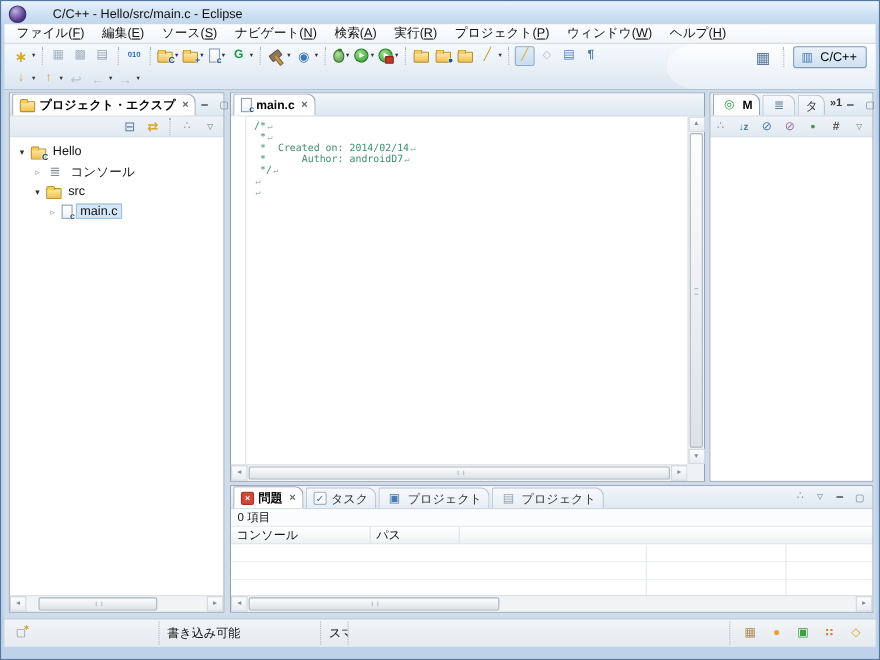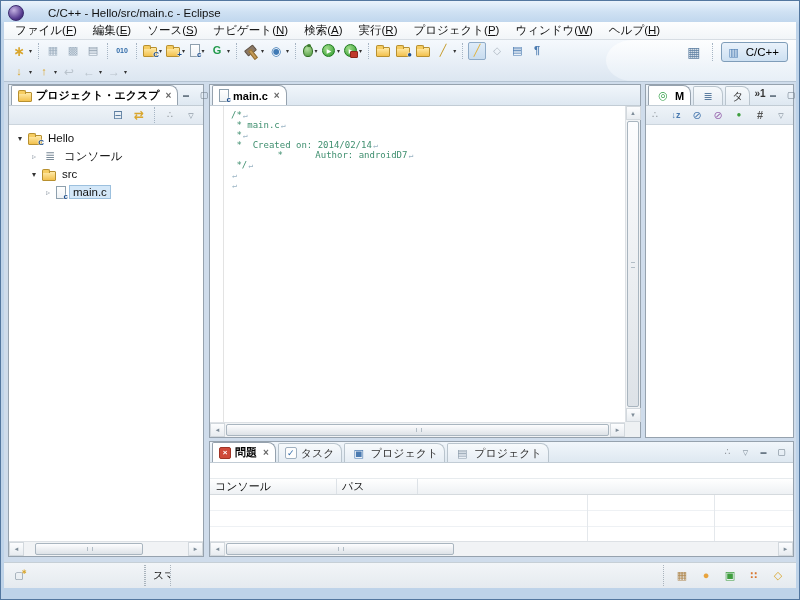--- a/index.html
+++ b/index.html
@@ -335,24 +335,23 @@
     <div class="vtab active">
       <span class="ic filic" data-badge="c"></span>
       <span>main.c</span>
       <span class="close">×</span>
     </div>
   </div>
   <div class="ed-body">
     <div class="ruler"></div>
     <div class="codearea" id="code-lines">
         <div class="code-line"><span class="code-text" style="color: rgb(63, 143, 111);">/*</span><span class="cr">↵</span></div>
-        <div class="code-line"><span class="code-text" style="color: rgb(63, 143, 111);"> * main.c</span><span class="cr">↵</span></div>
         <div class="code-line"><span class="code-text" style="color: rgb(63, 143, 111);"> *</span><span class="cr">↵</span></div>
         <div class="code-line"><span class="code-text" style="color: rgb(63, 143, 111);"> *  Created on: 2014/02/14</span><span class="cr">↵</span></div>
-        <div class="code-line"><span class="code-text" style="color: rgb(63, 143, 111); margin-left: 41px;"> *      Author: androidD7</span><span class="cr">↵</span></div>
+        <div class="code-line"><span class="code-text" style="color: rgb(63, 143, 111);"> *      Author: androidD7</span><span class="cr">↵</span></div>
         <div class="code-line"><span class="code-text" style="color: rgb(63, 143, 111);"> */</span><span class="cr">↵</span></div>
         <div class="code-line"><span class="code-text" style="color: rgb(63, 143, 111);"></span><span class="cr">↵</span></div>
         <div class="code-line"><span class="code-text" style="color: rgb(63, 143, 111);"></span><span class="cr">↵</span></div>
         <div class="code-line"><span class="code-text" style="color: rgb(63, 143, 111);"></span></div>
       </div>
     <div class="sbv" style="position:absolute;right:0;top:0;bottom:15px;width:15px">
       <span class="sbtn">▲</span>
       <span class="sthumb" style="height:286px;margin-top:1px"></span>
       <span class="sbtn" style="margin-top:auto">▼</span>
     </div>
@@ -436,20 +435,21 @@
           <span class="ic i-menu-dropdown" style="color: rgb(107, 122, 135); font-size: 7px;">▽</span>
         </span>
         <span class="wbtn">
           <span class="ic i-minimize" style="color: rgb(107, 122, 135); font-size: 6px;">▬</span>
         </span>
         <span class="wbtn">
           <span class="ic i-maximize" style="color: rgb(107, 122, 135); font-size: 9px;">▢</span>
         </span>
       </div>
     </div>
+  <div class="bp-count">0 項目</div>
   <div class="bp-header" id="bp-header">
       <div class="hcol" style="width: 127px;">
         <span>コンソール</span>
       </div>
       <div class="hcol" style="width: 81px; align-items: flex-end;">
         <span>パス</span>
       </div>
     </div>
   <div class="bp-rows" id="bp-rows">
       <div class="colsep" style="left: 377px;"></div>
@@ -460,20 +460,21 @@
     <span class="sthumb" style="width:228px;margin-left:1px"></span>
     <span class="sbtn" style="margin-left:auto">►</span>
   </div>
 </div>
 
 <div class="statusbar">
   <div class="sb-cell" style="width:140px">
     <span class="ic" id="sb-left-icon" style="color:#7a8a98;font-size:10px">▢<b style="color:#d9a62e;font-size:7px;position:absolute;right:0;top:0">∗</b></span>
   </div>
   <span class="sb-sep"></span>
+  <div class="sb-cell" style="width:146px">書き込み可能</div>
   <span class="sb-sep"></span>
   <div class="sb-cell" style="width:24px">スマ</div>
   <span class="sb-sep"></span>
   <div style="flex:1"></div>
   <span class="sb-sep"></span>
   <div class="sb-icons" id="sb-icons">
       <span class="tbtn">
         <span class="ic i-trim-box" style="color: rgb(176, 136, 80); font-size: 11px;">▦</span>
       </span>
       <span class="tbtn">

